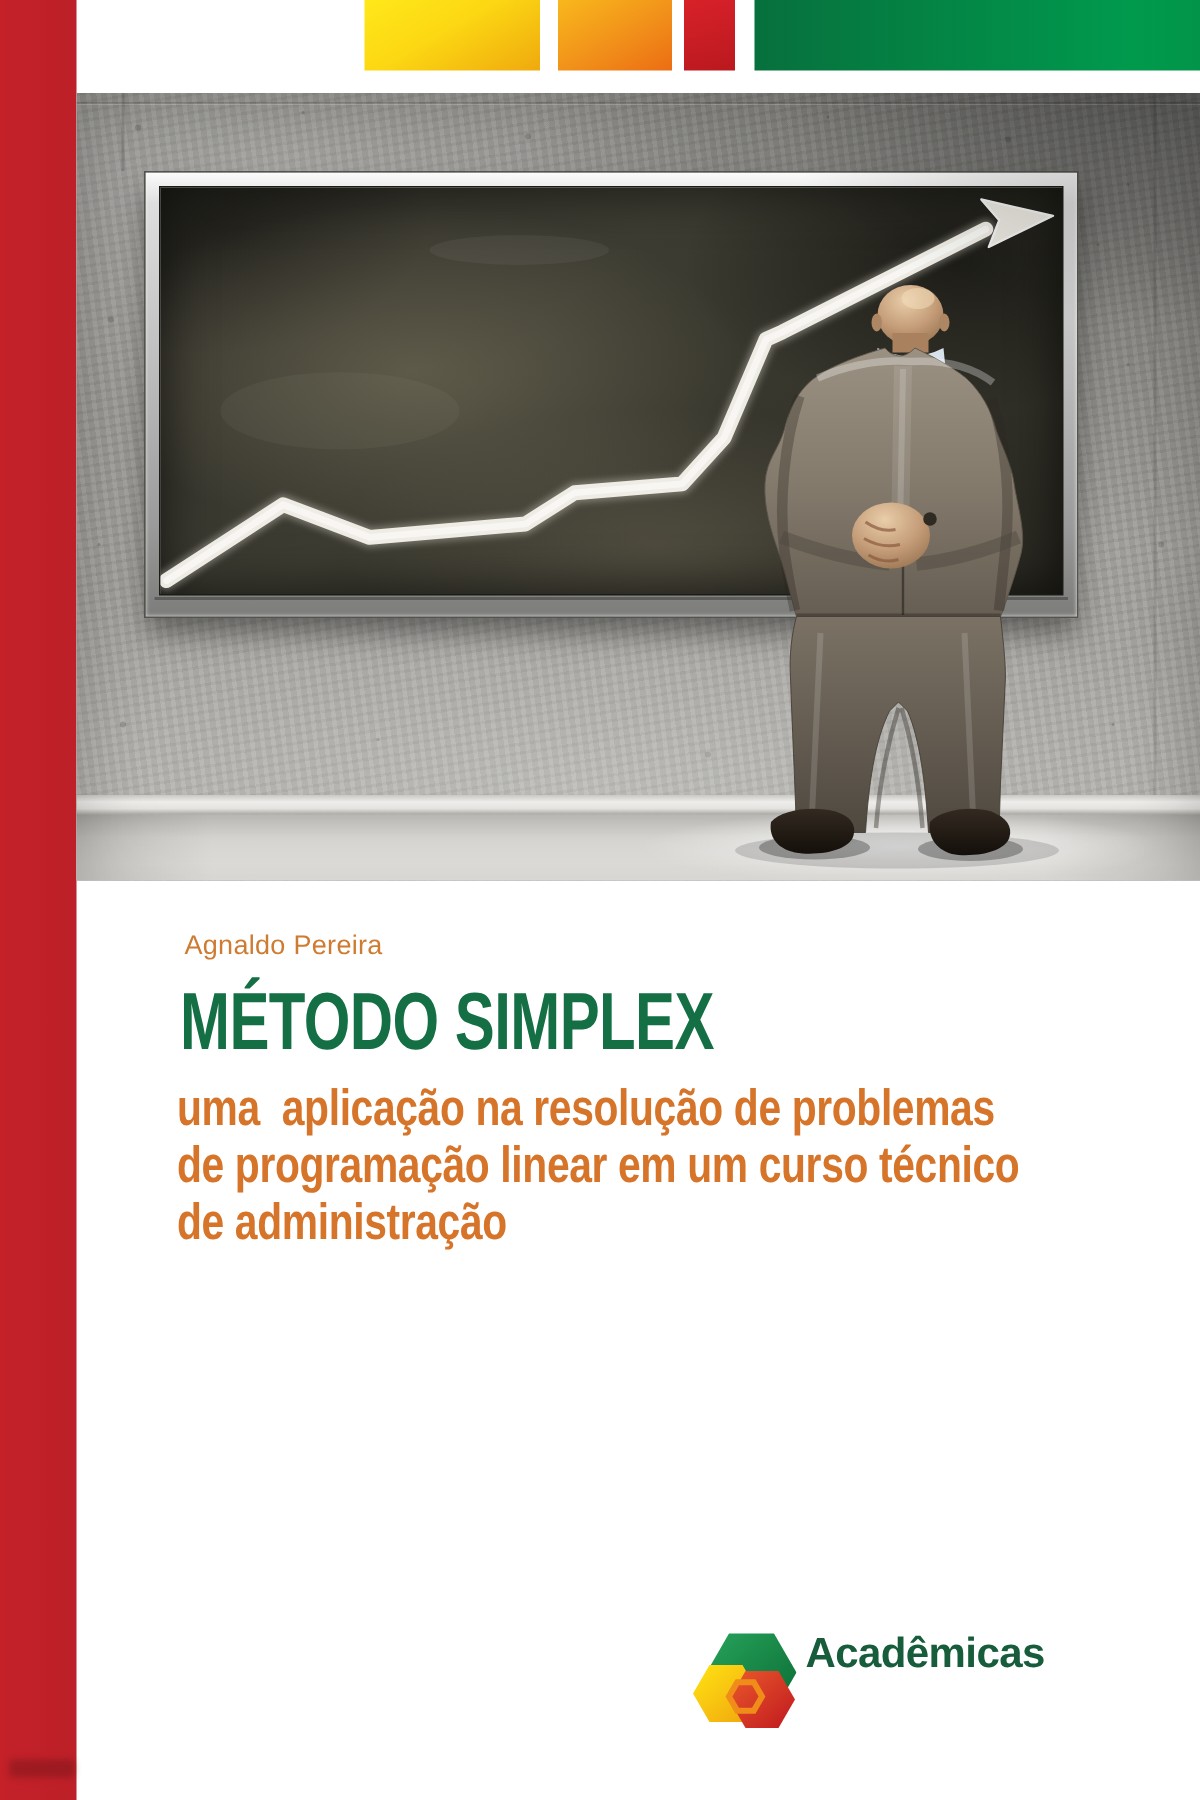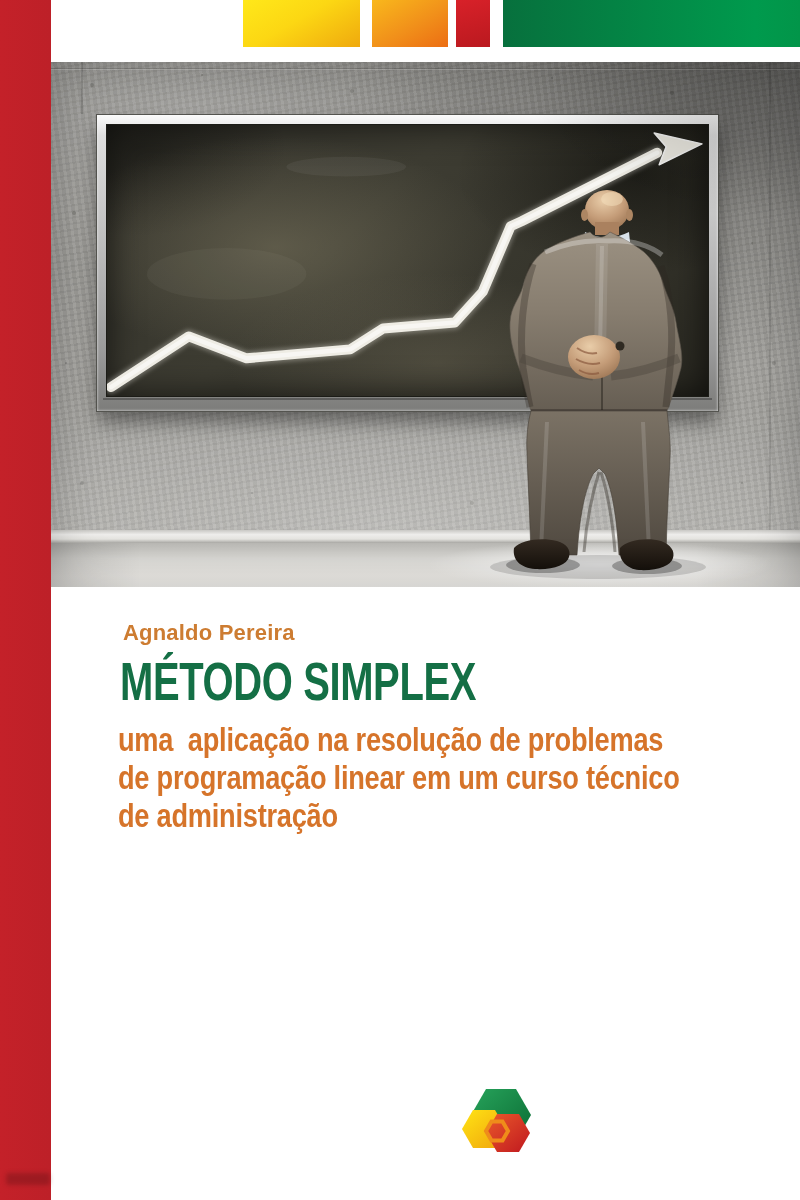--- a/index.html
+++ b/index.html
@@ -64,21 +64,21 @@
     background:
       radial-gradient(ellipse 240px 34px at 549px 22px, rgba(255,255,255,.95), rgba(255,255,255,0) 72%),
       linear-gradient(90deg, rgba(0,0,0,.12), transparent 12%, transparent 86%, rgba(0,0,0,.12)),
       linear-gradient(180deg,#b8b7b3 0%,#d9d8d4 35%,#eceae6 75%,#f1f0ec 100%);}
   .man{position:absolute;left:430px;top:120px;width:240px;height:400px;}
   .vignette{position:absolute;inset:0;pointer-events:none;
     background:radial-gradient(ellipse 420px 260px at 96% 0%, rgba(0,0,0,.26), transparent 60%);
     box-shadow:inset 0 0 48px rgba(0,0,0,.22);}
 
   
-  .author{position:absolute;left:123px;top:620px;font-size:22px;font-weight:bold;color:#cd7c31;letter-spacing:.2px;}
+  .author{position:absolute;left:123px;top:620px;font-size:18px;font-weight:normal;color:#cd7c31;letter-spacing:.2px;}
   .title{position:absolute;left:120px;top:654px;font-size:54px;line-height:54px;font-weight:bold;color:#146f45;
     white-space:nowrap;transform:scaleX(.74);transform-origin:0 0;letter-spacing:-.5px;}
   .subtitle{position:absolute;left:118px;top:720px;font-size:34px;line-height:38px;font-weight:bold;color:#d6742a;
     white-space:pre-wrap;transform:scaleX(.80);transform-origin:0 0;width:790px;letter-spacing:-.3px;}
 
   
   .pub-logo{position:absolute;left:461px;top:1087px;width:70px;height:66px;}
   .pub-name{position:absolute;left:537px;top:1086px;font-size:28px;line-height:31px;font-weight:bold;
     color:#175c3b;letter-spacing:-.4px;}
 </style>
@@ -226,15 +226,16 @@
         <stop offset="0%" stop-color="#ea5a2b"></stop>
           <stop offset="100%" stop-color="#c0181f"></stop>
       </linearGradient>
     </defs>
     <polygon points="10,28 25,2 55,2 70,28 55,54 25,54" fill="url(#lgG)"></polygon>
     <polygon points="1,42 12,23 34,23 45,42 34,61 12,61" fill="url(#lgY)"></polygon>
     <polygon points="25,46 36,27 58,27 69,46 58,65 36,65" fill="url(#lgR)"></polygon>
     <polygon points="25,44 30.5,34.5 41.5,34.5 47,44 41.5,53.5 30.5,53.5" fill="none" stroke="#ef8c1a" stroke-width="4"></polygon>
   </svg>
   <div class="pub-name">
+    <div>Acadêmicas</div>
   </div>
 
 </div>
 
 </body></html>

